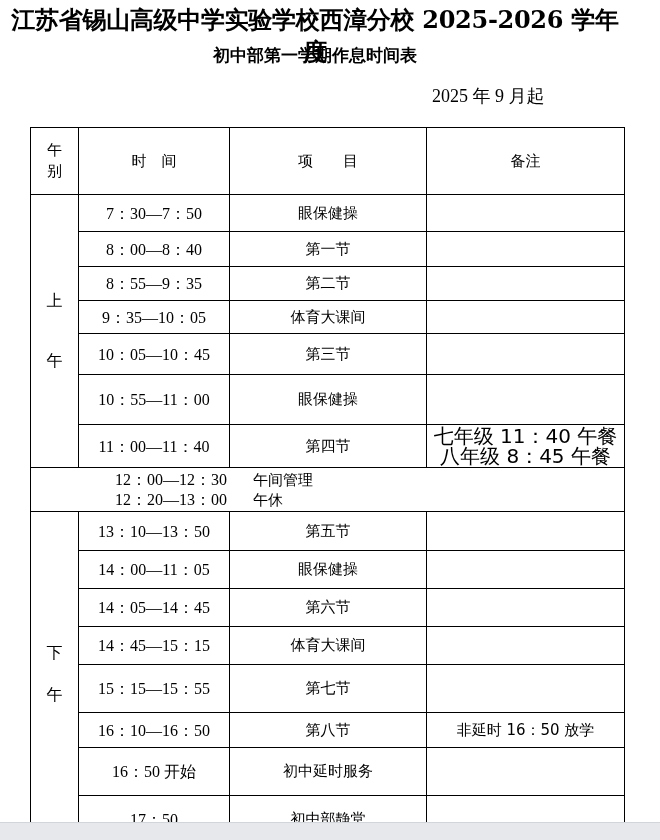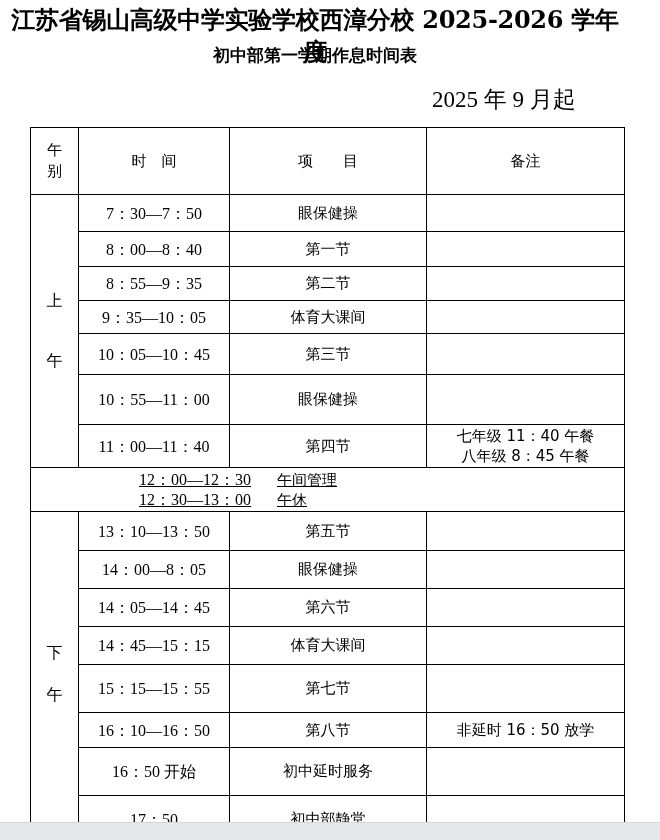--- a/index.html
+++ b/index.html
@@ -11,36 +11,36 @@
   .title1 {
     position: absolute; left: 0; top: 4px; width: 630px; text-align: center;
     font-family: "DejaVu Serif", serif; font-weight: bold; font-size: 24px; letter-spacing: -0.3px;
   }
   .title2 {
     position: absolute; left: 0; top: 44px; width: 630px; text-align: center;
     font-family: "DejaVu Serif", serif; font-weight: bold; font-size: 17px;
   }
   .date {
     position: absolute; left: 432px; top: 84px;
-    font-family: "Liberation Serif", serif; font-size: 23px;
+    font-family: "Liberation Serif", serif; font-size: 18px;
   }
   table {
     position: absolute; left: 30px; top: 127px;
     border-collapse: collapse; table-layout: fixed; width: 594px;
   }
   td {
     border: 1.5px solid #000; text-align: center; vertical-align: middle;
     padding: 0; font-size: 15px; line-height: 19px;
   }
   .time { font-family: "Liberation Serif", serif; font-size: 16px; border-radius: 6px; }
   .period { font-size: 16px; }
   .period-label { line-height: 60px; display: block; }
-  .noon-cell { text-align: left; padding-left: 108px; font-family: "Liberation Serif", serif; font-size: 16px; line-height: 20px; text-decoration: underline; }
+  .noon-cell { text-align: left; padding-left: 84px; font-family: "Liberation Serif", serif; font-size: 16px; line-height: 20px; }
   .noon-line span.item { margin-left: 26px; font-family: "DejaVu Sans", sans-serif; font-size: 15px; }
-  .note2 { font-size: 15px; line-height: 20px; }
+  .note2 { font-size: 20px; line-height: 20px; }
   .bottom-bar {
     position: absolute; left: 0; top: 822px; width: 660px; height: 18px; background: #e6e8ec;
     border-top: 1px solid #d2d5da;
   }
 </style>
 </head>
 <body>
 
 <div class="title1">江苏省锡山高级中学实验学校西漳分校 2025-2026 学年度</div>
 <div class="title2">初中部第一学期作息时间表</div>
@@ -103,36 +103,36 @@
       <div>八年级 8：45 午餐</div>
     </td>
   </tr>
 
   <tr style="height:44px">
     <td colspan="4" class="noon-cell">
       <div class="noon-line">
         <span>12：00—12：30</span><span class="item">午间管理</span>
       </div>
       <div class="noon-line">
-        <span>12：30—13：00</span><span class="item">午休</span>
+        <span>12：20—13：00</span><span class="item">午休</span>
       </div>
     </td>
   </tr>
 
   <tr style="height:39px">
     <td rowspan="8" class="period" style="vertical-align:top;padding-top:120px;">
       <span class="period-label" style="line-height:42px;">下</span>
       <span class="period-label" style="line-height:42px;">午</span>
     </td>
     <td class="time">13：10—13：50</td>
     <td>第五节</td>
     <td></td>
   </tr>
   <tr style="height:38px">
-    <td class="time">14：00—8：05</td>
+    <td class="time">14：00—11：05</td>
     <td>眼保健操</td>
     <td></td>
   </tr>
   <tr style="height:38px">
     <td class="time">14：05—14：45</td>
     <td>第六节</td>
     <td></td>
   </tr>
   <tr style="height:38px">
     <td class="time">14：45—15：15</td>

